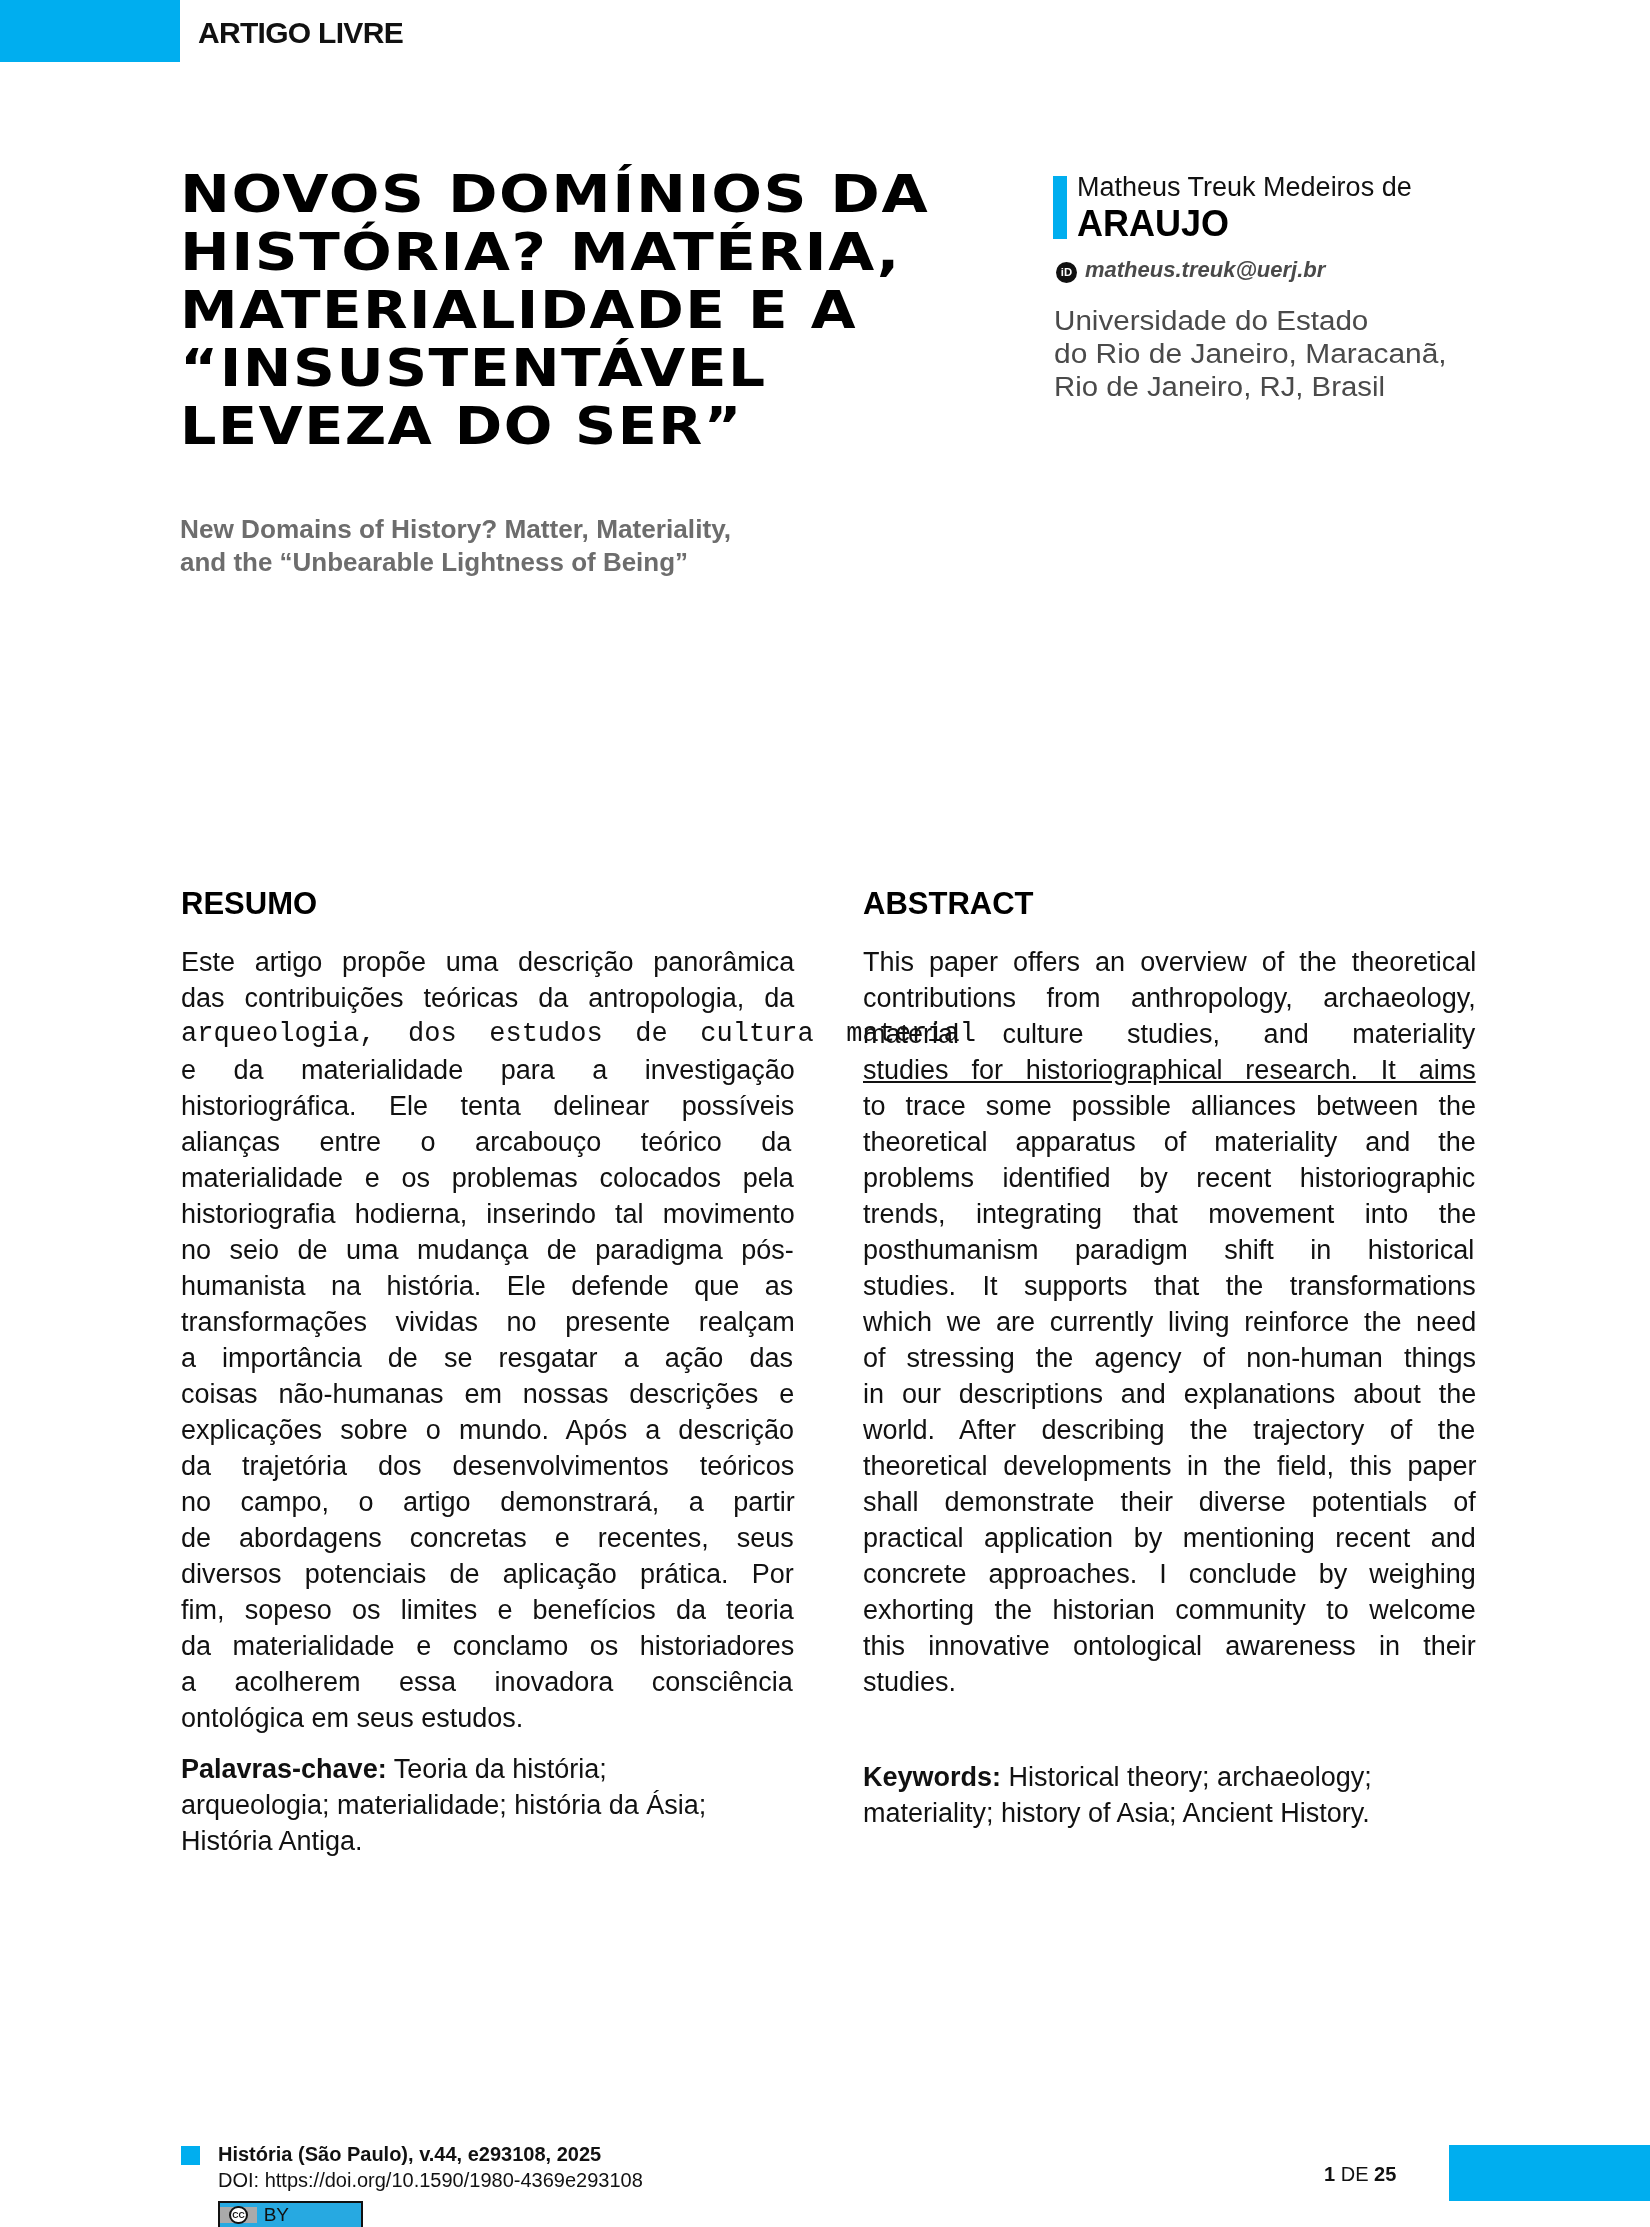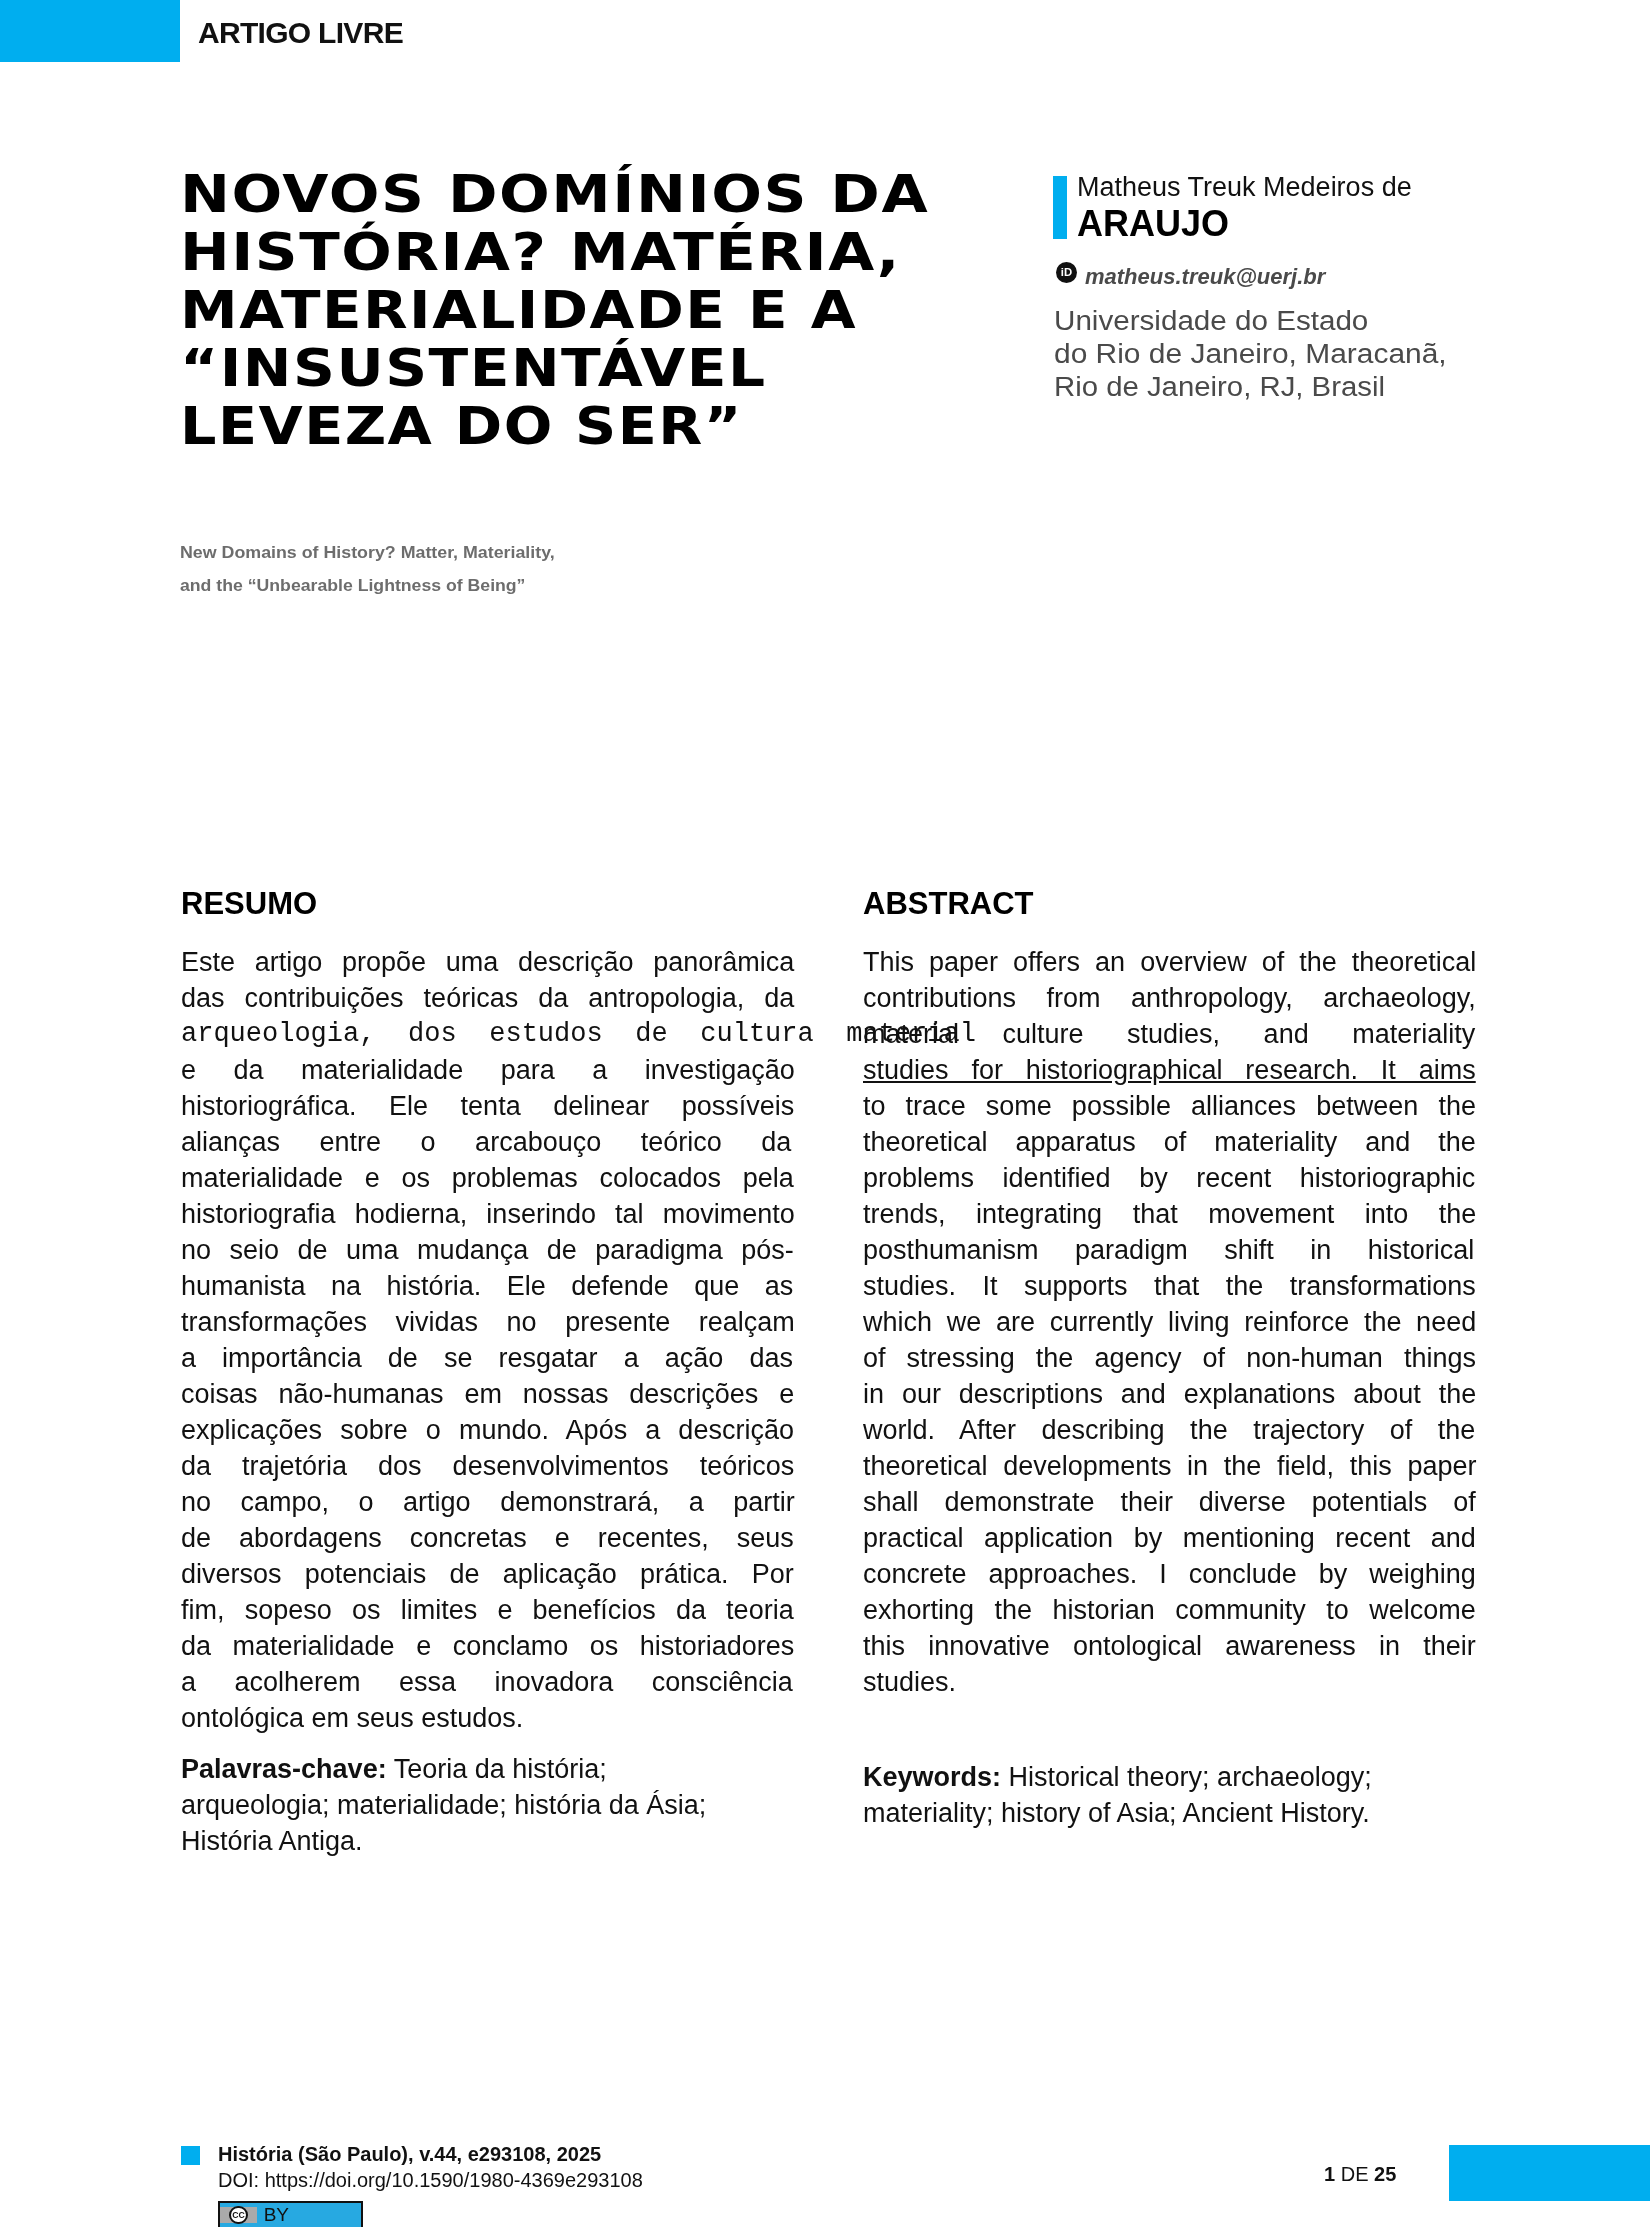--- a/index.html
+++ b/index.html
@@ -7,28 +7,28 @@
     width: 1650px; height: 2227px; position: relative; overflow: hidden;
     background: #ffffff; color: #111111;
     font-family: "Liberation Sans", sans-serif;
   }
   .abs { position: absolute; }
   .header-block { left: 0; top: 0; width: 180px; height: 62px; background: #00aeef; }
   .section-label { left: 198px; top: 14.6px; font-size: 30px; font-weight: bold; letter-spacing: -0.7px; line-height: 35px; color: #111; }
 
   .title { left: 180px; top: 166px; width: 799px; font-family: "DejaVu Sans", sans-serif; font-weight: bold; font-size: 51px; line-height: 58px; letter-spacing: 1.3px; color: #000; }
   .title .line { display: block; white-space: nowrap; transform: scaleX(1.0); transform-origin: left; }
-  .subtitle { left: 180px; top: 536px; font-size: 17px; font-weight: bold; line-height: 33px; color: #6d6d6d; }
+  .subtitle { left: 180px; top: 513px; font-size: 25px; font-weight: bold; line-height: 33px; color: #6d6d6d; }
   .subtitle .line { display: block; white-space: nowrap; }
 
   .author-bar { left: 1053px; top: 176px; width: 14px; height: 63px; background: #00aeef; }
   .author-given { left: 1077px; top: 172px; font-size: 27px; line-height: 31px; color: #111; white-space: nowrap; }
   .author-family { left: 1077px; top: 204px; font-size: 36px; font-weight: bold; line-height: 39px; color: #000; }
   .orcid { left: 1056px; top: 262px; width: 21px; height: 21px; border-radius: 50%; background: #111; color: #fff; font-size: 11.3px; font-weight: bold; line-height: 21px; text-align: center; }
-  .email { left: 1085px; top: 263px; font-size: 22px; font-style: italic; font-weight: bold; line-height: 27px; color: #4a4a4a; }
+  .email { left: 1085px; top: 256px; font-size: 22px; font-style: italic; font-weight: bold; line-height: 27px; color: #4a4a4a; }
   .affiliation { left: 1054px; top: 305px; font-size: 27px; line-height: 33px; color: #4a4a4a; }
   .affiliation .line { display: block; white-space: nowrap; }
 
   .col { width: 606px; }
   .col-left { left: 181px; }
   .col-right { left: 863px; }
   .col-heading { top: 885px; font-size: 31px; font-weight: bold; line-height: 37px; color: #000; }
   .col-body { top: 944px; font-size: 27px; line-height: 36px; color: #111; }
   .col-body .line { display: block; text-align: justify; text-align-last: justify; white-space: nowrap; height: 36px; overflow: visible; }
   .lline { display: block; white-space: nowrap; height: 36px; }

